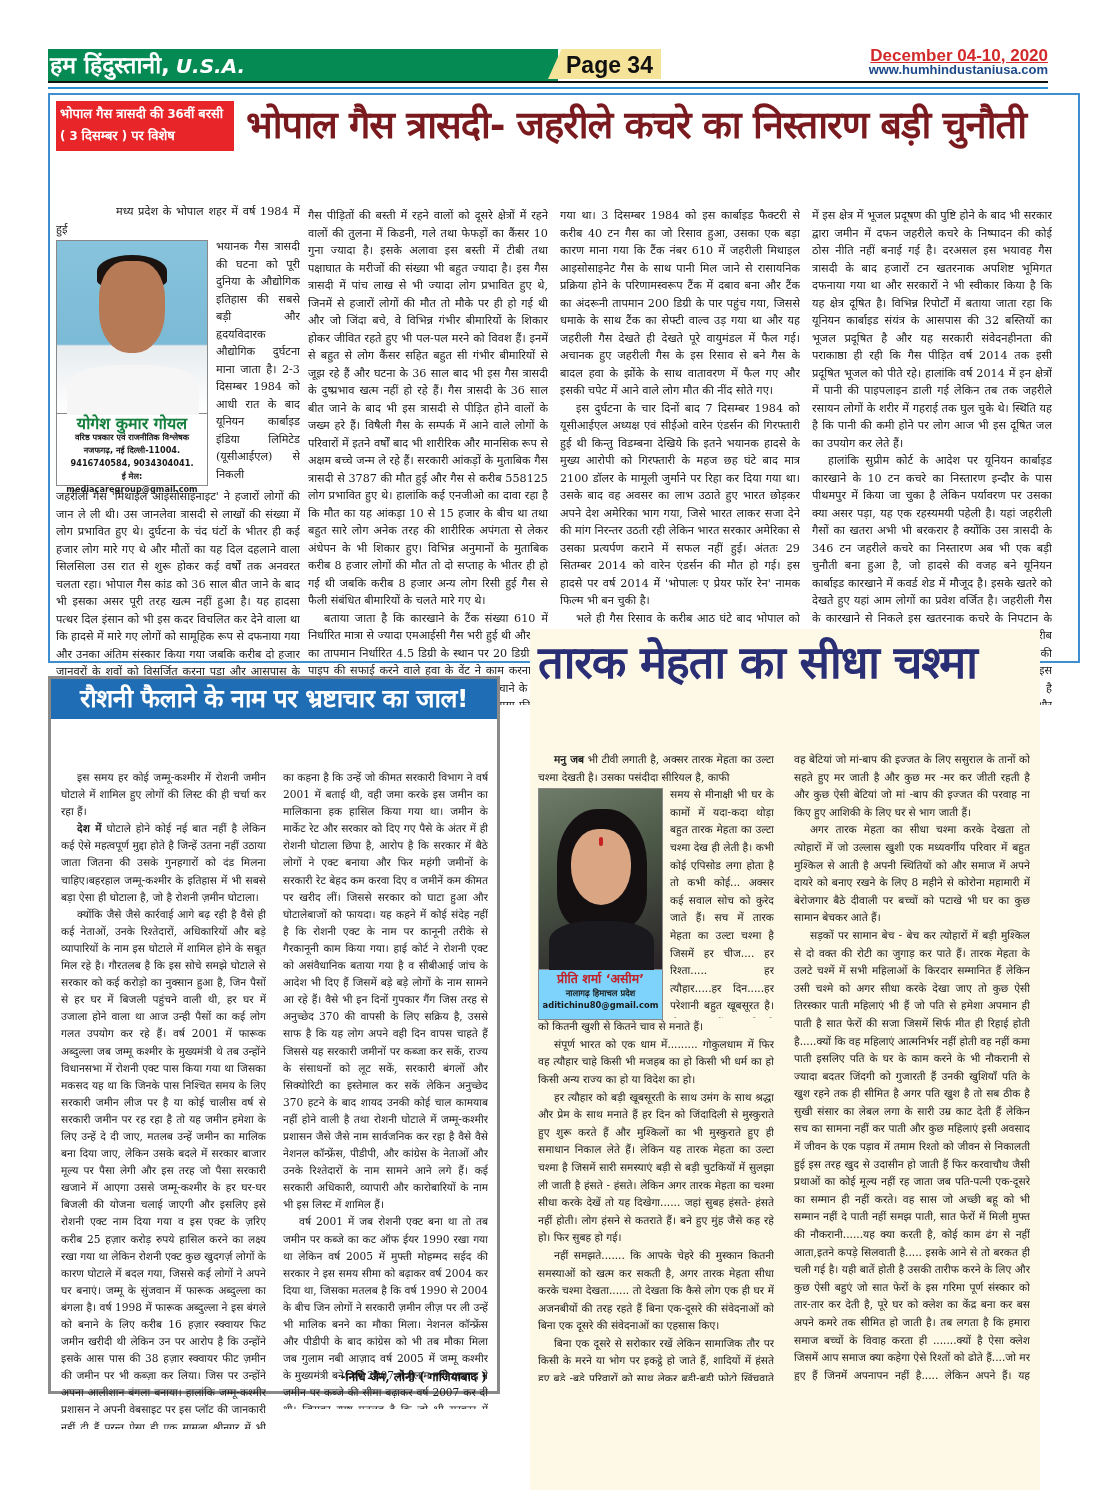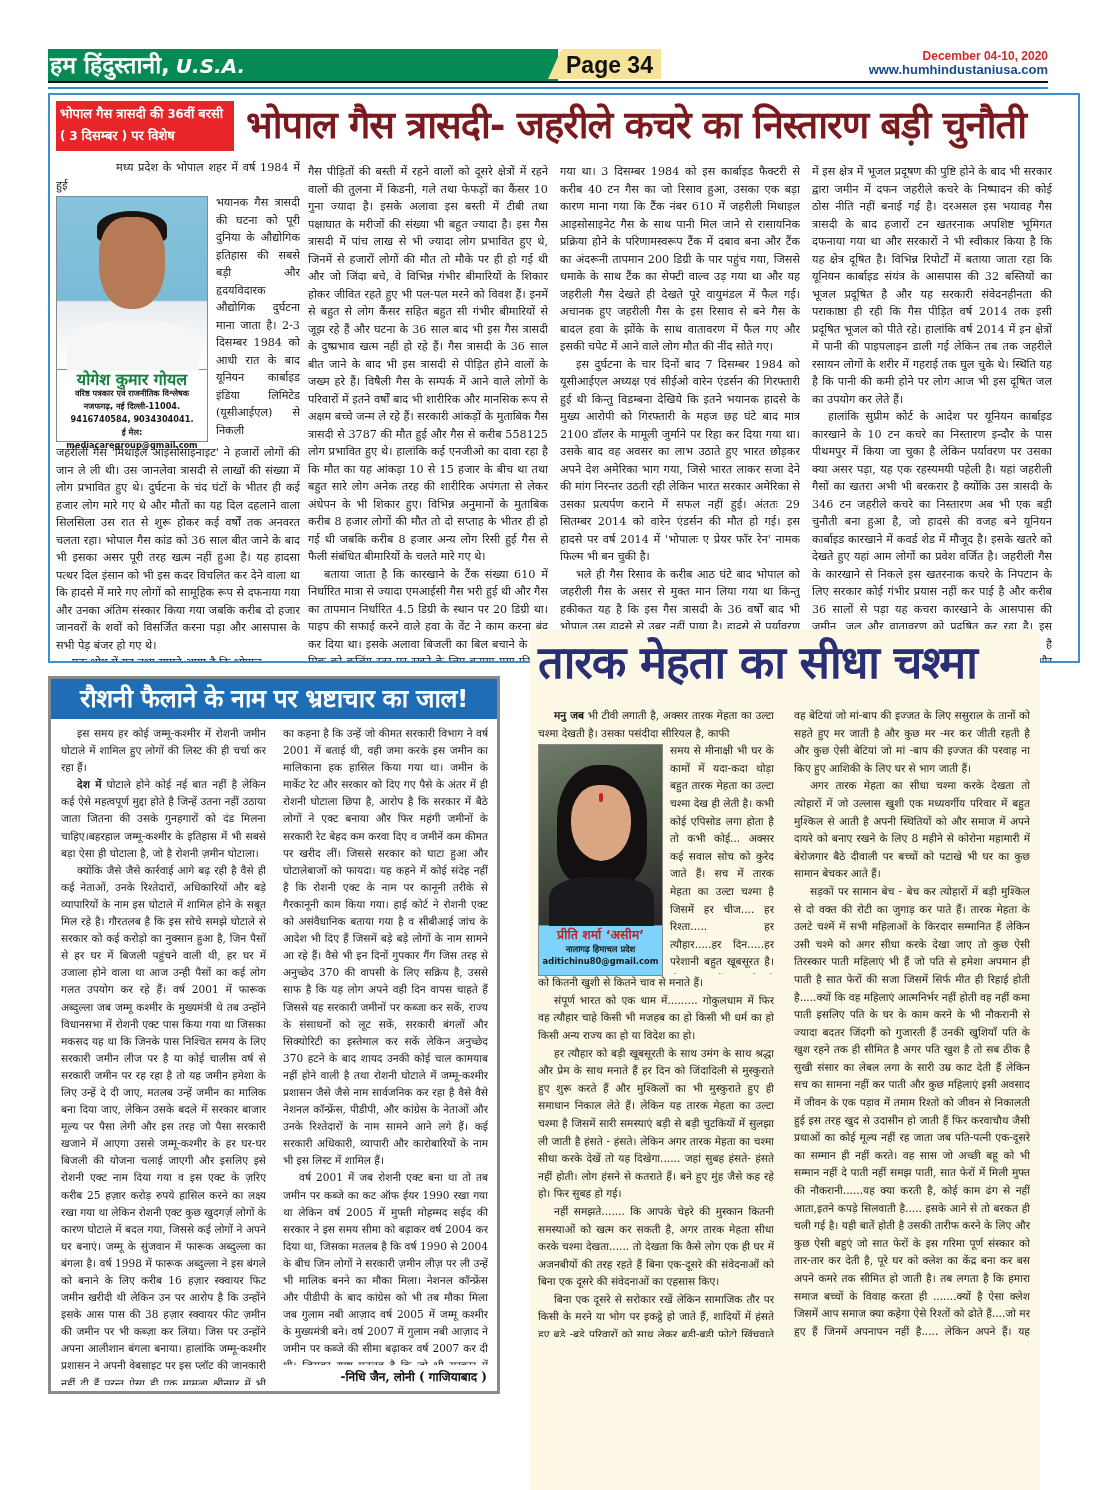--- a/index.html
+++ b/index.html
@@ -2,30 +2,30 @@
 <html><head>
 <meta charset="utf-8">
 <style>
   * { box-sizing: border-box; margin: 0; padding: 0; }
   body { width: 1095px; height: 1490px; background: #ffffff; font-family: "DejaVu Serif", serif; color: #111; position: relative; overflow: hidden; }
   .masthead { position: absolute; left: 48px; top: 49px; width: 1000px; height: 32px; }
   .mast-green { position: absolute; left: 0; top: 0; width: 510px; height: 32px; background: #048a52; color: #fff; font-family: "DejaVu Sans", sans-serif; font-weight: bold; font-size: 23px; line-height: 32px; padding-left: 2px; }
   .mast-green .usa { font-style: italic; font-size: 20px; font-weight: bold; margin-left: 6px; }
   .mast-page { position: absolute; left: 500px; top: 0; width: 113px; height: 30px; background: #f6e39a; clip-path: polygon(12% 0, 100% 0, 100% 100%, 0 100%); font-family: "Liberation Sans", sans-serif; font-weight: bold; font-size: 23px; line-height: 32px; padding-left: 18px; color: #111; }
   .mast-date { position: absolute; right: 0; top: 0; text-align: right; font-family: "Liberation Sans", sans-serif; font-weight: bold; line-height: 14px; }
-  .mast-date .date { color: #d22a2a; font-size: 12px; }
+  .mast-date .date { color: #d22a2a; font-size: 17px; text-decoration: underline; }
   .mast-date .url { color: #1d4a8a; font-size: 13px; }
   .mast-rule1 { position: absolute; left: 0; top: 32px; width: 1000px; height: 2px; background: #111; }
   .mast-rule2 { position: absolute; left: 0; top: 38px; width: 1000px; height: 2px; background: #2a8fd0; }
 
   .box { position: absolute; border: 2px solid #3f8ed0; }
   .box1 { left: 48px; top: 93px; width: 1032px; height: 570px; }
   .tag { position: absolute; left: 6px; top: 6px; width: 178px; height: 50px; background: #e8262a; color: #fff; font-family: "DejaVu Sans Condensed", "DejaVu Sans", sans-serif; font-size: 13px; line-height: 22px; padding: 2px 4px; font-weight: bold; }
   .headline1 { position: absolute; left: 196px; top: 4px; font-family: "DejaVu Sans", sans-serif; font-weight: bold; color: #7a1a1e; font-size: 38px; line-height: 52px; letter-spacing: -1px; white-space: nowrap; }
-  .cols { position: absolute; font-size: 11.2px; line-height: 17.5px; text-align: justify; color: #1a1a1a; }
+  .cols { position: absolute; font-size: 11.2px; line-height: 17.5px; text-align: justify; color: #1a1a1a; margin-top: 44px; }
   .col { position: absolute; overflow: hidden; }
   .col p { text-indent: 16px; }
   .author-photo1 { position: absolute; left: 0; top: 0; width: 152px; height: 174px; background: linear-gradient(180deg,#87c3dc 0%,#7bbad6 60%,#e7ecef 61%,#ffffff 100%); border: 1px solid #888; }
   .face { position: absolute; left: 42px; top: 20px; width: 66px; height: 92px; background: #b77a56; border-radius: 40% 40% 45% 45%; }
   .hair { position: absolute; left: 40px; top: 14px; width: 70px; height: 32px; background: #1b1310; border-radius: 50% 50% 20% 20%; }
   .shirt { position: absolute; left: 10px; top: 124px; width: 132px; height: 50px; background: #f6f6f6; border-radius: 40% 40% 0 0; }
   .caption1 { position: absolute; left: 0; top: 174px; width: 152px; height: 72px; border: 1px solid #888; border-top: none; text-align: center; font-family: "DejaVu Sans", sans-serif; font-size: 8.2px; line-height: 13px; padding-top: 2px; font-weight: bold; }
   .caption1 .name { color: #15803d; font-size: 16px; line-height: 15px; }
 
   .box2 { left: 48px; top: 676px; width: 452px; height: 718px; border: 3px solid #8a8a8a; }

